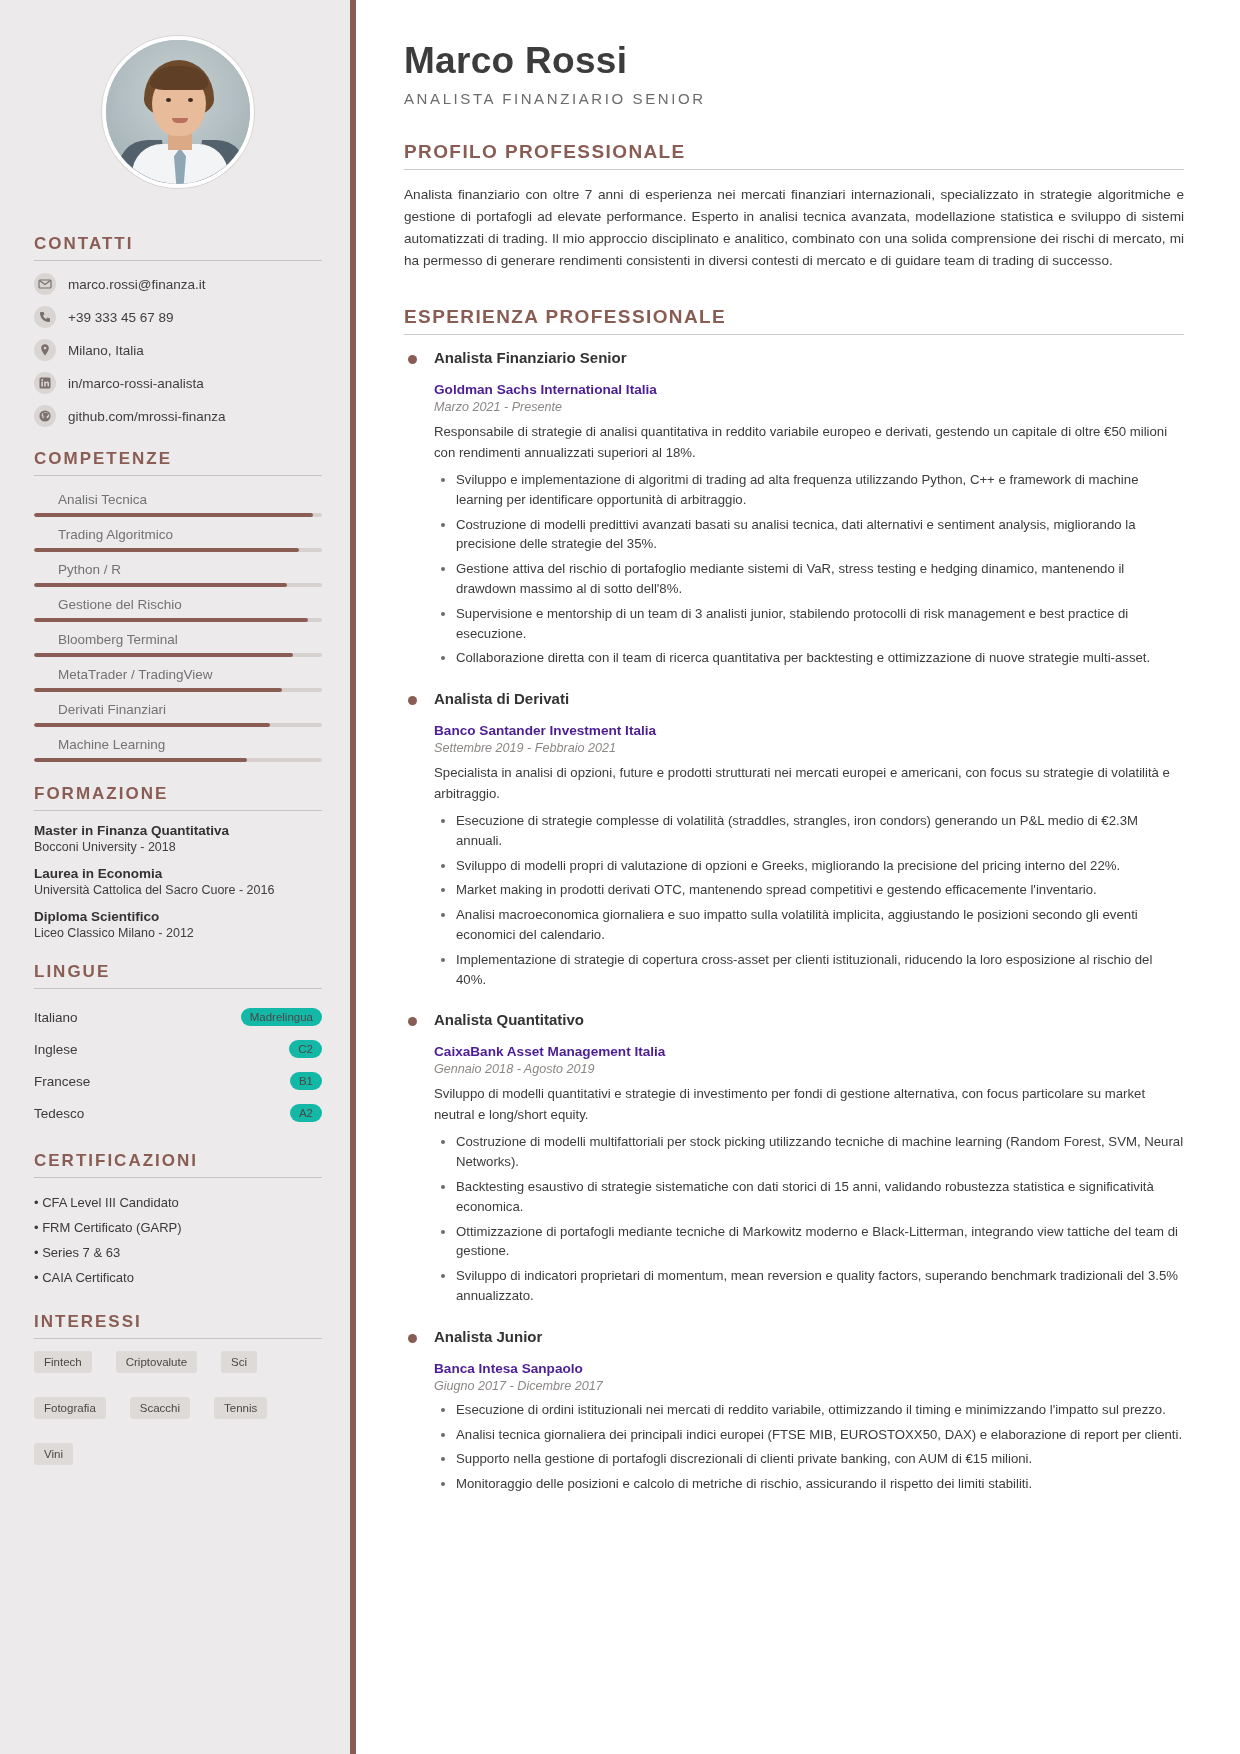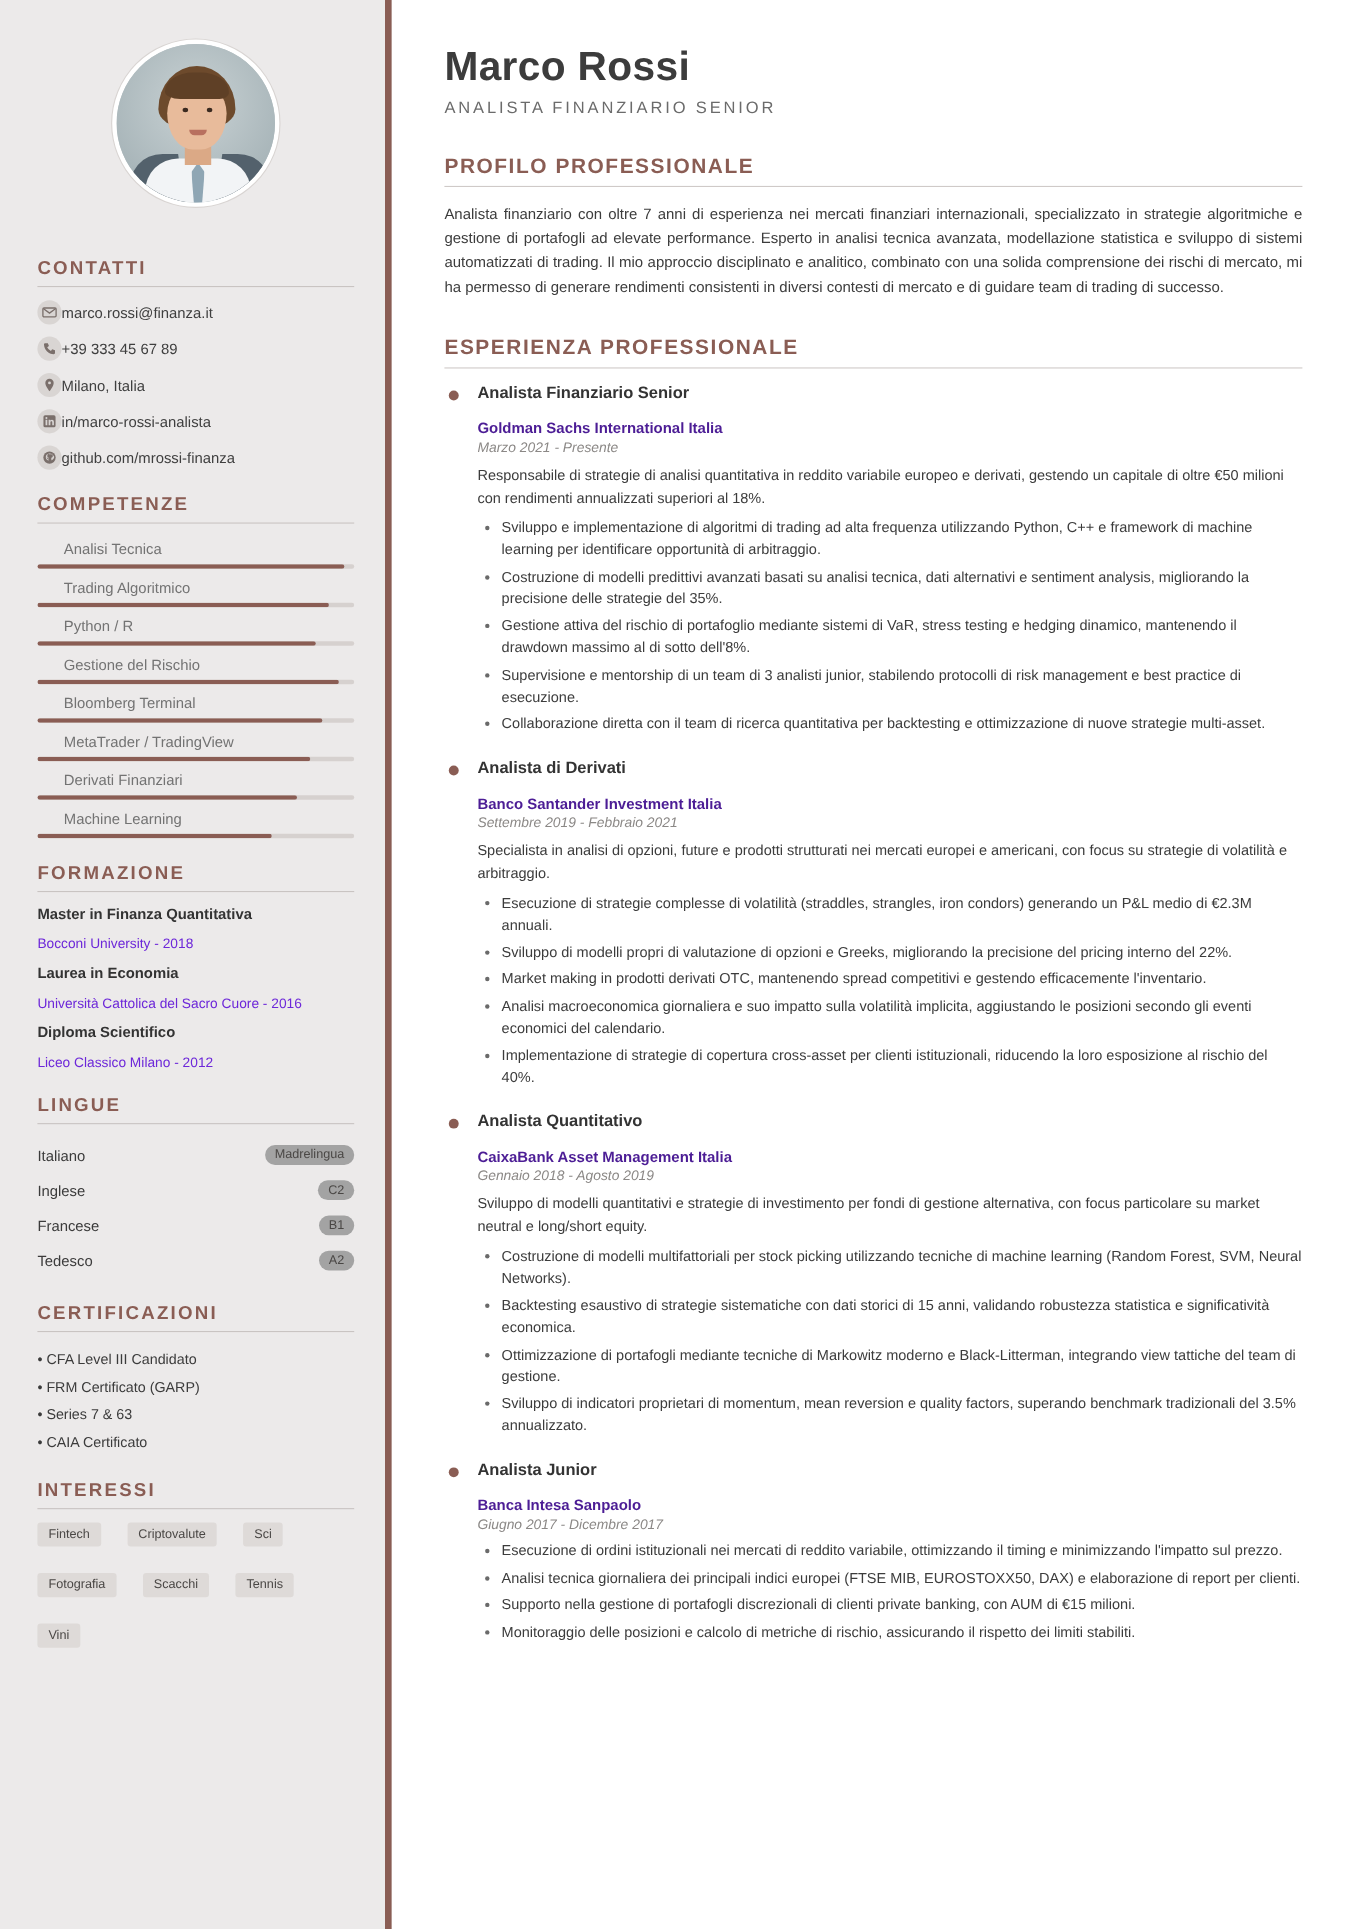--- a/index.html
+++ b/index.html
@@ -129,20 +129,21 @@
   }
   .side-rule {
     height: 1px;
     background: #c9c4c2;
     margin-bottom: 12px;
   }
   
   .contact-row {
     display: flex;
     align-items: center;
+    gap: 12px;
     margin: 11px 0;
     font-size: 13.5px;
     color: #3f3f3f;
   }
   .contact-dot {
     width: 22px; height: 22px;
     border-radius: 50%;
     background: #d9d5d3;
     flex: 0 0 22px;
     position: relative;
@@ -171,34 +172,34 @@
   }
   
   .edu-item { margin-bottom: 12px; }
   .edu-deg {
     font-size: 13.5px;
     font-weight: bold;
     color: #333333;
   }
   .edu-sub {
     font-size: 12.5px;
-    color: #6d28d9;
-    margin-top: 13px;
+    color: #404040;
+    margin-top: 2px;
   }
   
   .lang-row {
     display: flex;
     align-items: center;
     justify-content: space-between;
     font-size: 13.5px;
     padding: 7px 0;
     color: #3b3b3b;
   }
   .lang-badge {
-    background: #a3a3a3;
+    background: #14b8a6;
     color: #4a4745;
     border-radius: 10px;
     font-size: 11.5px;
     padding: 3px 9px;
   }
   
   .cert-row {
     font-size: 13px;
     color: #3b3b3b;
     padding: 5px 0;

